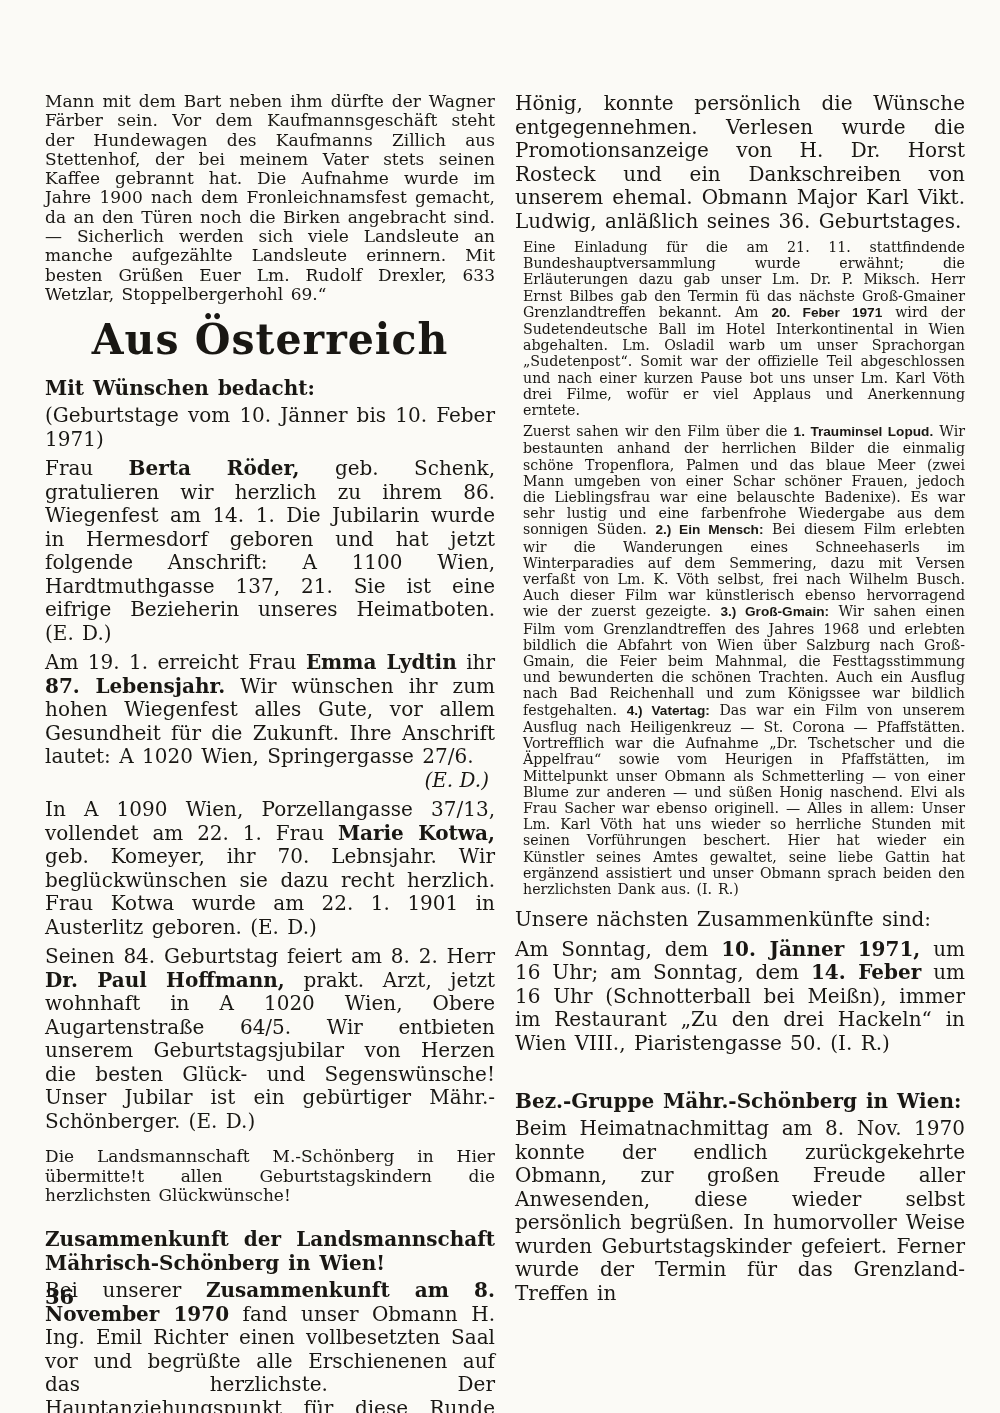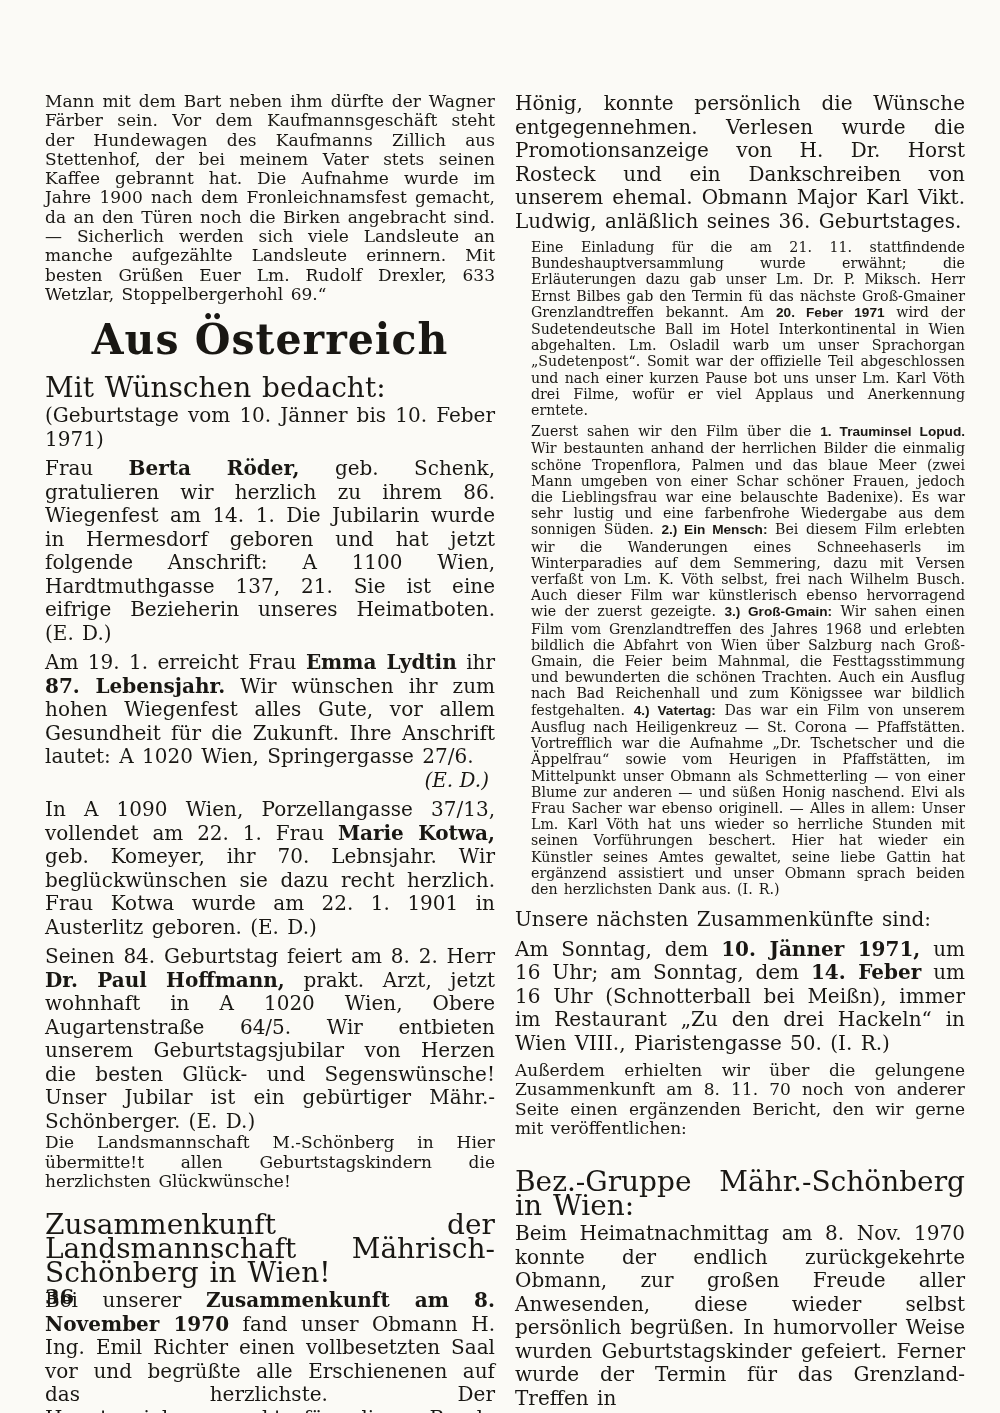--- a/index.html
+++ b/index.html
@@ -42,36 +42,36 @@
     line-height: 19.3px;
     text-align: justify;
     margin: 0 0 4px 0;
     word-spacing: 2px;
   }
   
   .fine-text {
     font-size: 14.2px;
     line-height: 16.2px;
     text-align: justify;
-    margin: 0 0 5px 16px;
+    margin: 0 0 5px 8px;
     word-spacing: 1.5px;
   }
   .fraktur-heading {
     font-family: "DejaVu Serif", serif;
     font-weight: 700;
     font-size: 41px;
     line-height: 46px;
     text-align: center;
     letter-spacing: 1px;
     transform: scaleY(1.05);
     margin: 12px 0 14px 0;
   }
   .subhead {
-    font-weight: 400;
-    font-size: 28px;
+    font-weight: 700;
+    font-size: 20px;
     line-height: 24px;
     text-align: justify;
     margin: 8px 0 4px 0;
     word-spacing: 2px;
   }
   .b-serif { font-weight: 700; }
   .b-sans {
     font-family: "Liberation Sans", sans-serif;
     font-weight: 700;
     font-size: 0.96em;
@@ -109,21 +109,21 @@
 
       <p class="body-text">(Geburtstage vom 10. Jänner bis 10. Feber 1971)</p>
 
       <p class="body-text"><span>Frau </span><span class="b-serif">Berta Röder,</span><span> geb. Schenk, gratulieren wir herzlich zu ihrem 86. Wiegenfest am 14. 1. Die Jubilarin wurde in Hermesdorf geboren und hat jetzt folgende Anschrift: A 1100 Wien, Hardtmuthgasse 137, 21. Sie ist eine eifrige Bezieherin unseres Heimatboten. (E. D.)</span></p>
 
       <p class="body-text" style="margin-bottom:0"><span>Am 19. 1. erreicht Frau </span><span class="b-serif">Emma Lydtin</span><span> ihr </span><span class="b-serif">87. Lebensjahr.</span><span> Wir wünschen ihr zum hohen Wiegenfest alles Gute, vor allem Gesundheit für die Zukunft. Ihre Anschrift lautet: A 1020 Wien, Springergasse 27/6.</span></p>
       <div class="sig-line">(E. D.)</div>
 
       <p class="body-text"><span>In A 1090 Wien, Porzellangasse 37/13, vollendet am 22. 1. Frau </span><span class="b-serif">Marie Kotwa,</span><span> geb. Komeyer, ihr 70. Lebnsjahr. Wir beglückwünschen sie dazu recht herzlich. Frau Kotwa wurde am 22. 1. 1901 in Austerlitz geboren. (E. D.)</span></p>
 
-      <p class="body-text" style="margin-bottom:0"><span>Seinen 84. Geburtstag feiert am 8. 2. Herr </span><span class="b-serif">Dr. Paul Hoffmann,</span><span> prakt. Arzt, jetzt wohnhaft in A 1020 Wien, Obere Augartenstraße 64/5. Wir entbieten unserem Geburtstagsjubilar von Herzen die besten Glück- und Segenswünsche! Unser Jubilar ist ein gebürtiger Mähr.-Schönberger. (E. D.)</span></p>
+      <p class="body-text" style="margin-bottom:14px"><span>Seinen 84. Geburtstag feiert am 8. 2. Herr </span><span class="b-serif">Dr. Paul Hoffmann,</span><span> prakt. Arzt, jetzt wohnhaft in A 1020 Wien, Obere Augartenstraße 64/5. Wir entbieten unserem Geburtstagsjubilar von Herzen die besten Glück- und Segenswünsche! Unser Jubilar ist ein gebürtiger Mähr.-Schönberger. (E. D.)</span></p>
 
       <p class="mid-text">Die Landsmannschaft M.-Schönberg in Hier übermitte!t allen Geburtstagskindern die herzlichsten Glückwünsche!</p>
 
       <div class="spacer-md"></div>
 
       <h2 class="subhead">Zusammenkunft der Landsmannschaft Mährisch-Schönberg in Wien!</h2>
 
       <p class="body-text"><span>Bei unserer </span><span class="b-serif">Zusammenkunft am 8. November 1970</span><span> fand unser Obmann H. Ing. Emil Richter einen vollbesetzten Saal vor und begrüßte alle Erschienenen auf das herzlichste. Der Hauptanziehungspunkt für diese Runde war wohl die angekündigte Filmvorführung unseres Landsmannes Karl Vöth. Zuerst begrüßte unser Obmann das Ehrenmitglied der Schlesier, Herrn Ing. Ascher und beglückwünschte unsere Geburtstagskinder. Frau Ida Hlawaty, geb.</span></p>
 
     </div>
@@ -135,21 +135,20 @@
       <p class="fine-text"><span>Eine Einladung für die am 21. 11. stattfindende Bundeshauptversammlung wurde erwähnt; die Erläuterungen dazu gab unser Lm. Dr. P. Miksch. Herr Ernst Bilbes gab den Termin fü das nächste Groß-Gmainer Grenzlandtreffen bekannt. Am </span><span class="b-sans">20. Feber 1971</span><span> wird der Sudetendeutsche Ball im Hotel Interkontinental in Wien abgehalten. Lm. Osladil warb um unser Sprachorgan „Sudetenpost“. Somit war der offizielle Teil abgeschlossen und nach einer kurzen Pause bot uns unser Lm. Karl Vöth drei Filme, wofür er viel Applaus und Anerkennung erntete.</span></p>
 
       <p class="fine-text"><span>Zuerst sahen wir den Film über die </span><span class="b-sans">1. Trauminsel Lopud.</span><span> Wir bestaunten anhand der herrlichen Bilder die einmalig schöne Tropenflora, Palmen und das blaue Meer (zwei Mann umgeben von einer Schar schöner Frauen, jedoch die Lieblingsfrau war eine belauschte Badenixe). Es war sehr lustig und eine farbenfrohe Wiedergabe aus dem sonnigen Süden. </span><span class="b-sans">2.) Ein Mensch:</span><span> Bei diesem Film erlebten wir die Wanderungen eines Schneehaserls im Winterparadies auf dem Semmering, dazu mit Versen verfaßt von Lm. K. Vöth selbst, frei nach Wilhelm Busch. Auch dieser Film war künstlerisch ebenso hervorragend wie der zuerst gezeigte. </span><span class="b-sans">3.) Groß-Gmain:</span><span> Wir sahen einen Film vom Grenzlandtreffen des Jahres 1968 und erlebten bildlich die Abfahrt von Wien über Salzburg nach Groß-Gmain, die Feier beim Mahnmal, die Festtagsstimmung und bewunderten die schönen Trachten. Auch ein Ausflug nach Bad Reichenhall und zum Königssee war bildlich festgehalten. </span><span class="b-sans">4.) Vatertag:</span><span> Das war ein Film von unserem Ausflug nach Heiligenkreuz — St. Corona — Pfaffstätten. Vortrefflich war die Aufnahme „Dr. Tschetscher und die Äppelfrau“ sowie vom Heurigen in Pfaffstätten, im Mittelpunkt unser Obmann als Schmetterling — von einer Blume zur anderen — und süßen Honig naschend. Elvi als Frau Sacher war ebenso originell. — Alles in allem: Unser Lm. Karl Vöth hat uns wieder so herrliche Stunden mit seinen Vorführungen beschert. Hier hat wieder ein Künstler seines Amtes gewaltet, seine liebe Gattin hat ergänzend assistiert und unser Obmann sprach beiden den herzlichsten Dank aus. (I. R.)</span></p>
 
       <div class="spacer-sm"></div>
 
       <p class="body-text">Unsere nächsten Zusammenkünfte sind:</p>
 
       <p class="body-text"><span>Am Sonntag, dem </span><span class="b-serif">10. Jänner 1971,</span><span> um 16 Uhr; am Sonntag, dem </span><span class="b-serif">14. Feber</span><span> um 16 Uhr (Schnotterball bei Meißn), immer im Restaurant „Zu den drei Hackeln“ in Wien VIII., Piaristengasse 50. (I. R.)</span></p>
 
-      <p class="mid-text">Außerdem erhielten wir über die gelungene Zusammenkunft am 8. 11. 70 noch von anderer Seite einen ergänzenden Bericht, den wir gerne mit veröffentlichen:</p>
 
       <div class="spacer-md"></div>
       <div class="spacer-md"></div>
 
       <h2 class="subhead">Bez.-Gruppe Mähr.-Schönberg in Wien:</h2>
 
       <p class="body-text">Beim Heimatnachmittag am 8. Nov. 1970 konnte der endlich zurückgekehrte Obmann, zur großen Freude aller Anwesenden, diese wieder selbst persönlich begrüßen. In humorvoller Weise wurden Geburtstagskinder gefeiert. Ferner wurde der Termin für das Grenzland-Treffen in</p>
 
     </div>
   </div>

